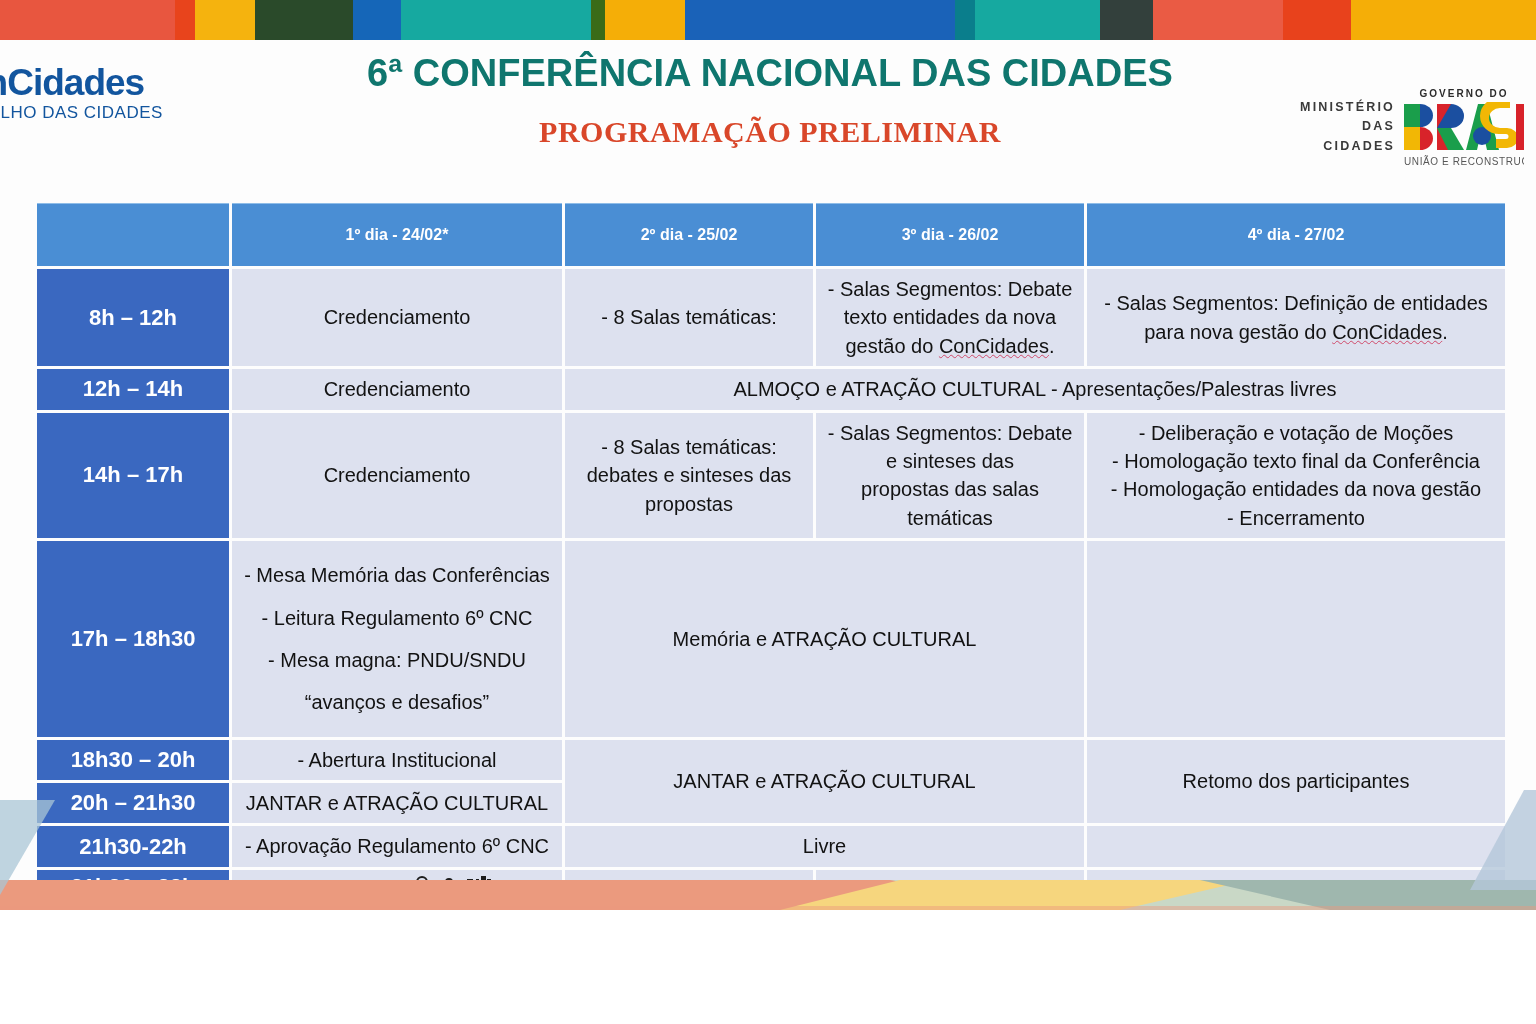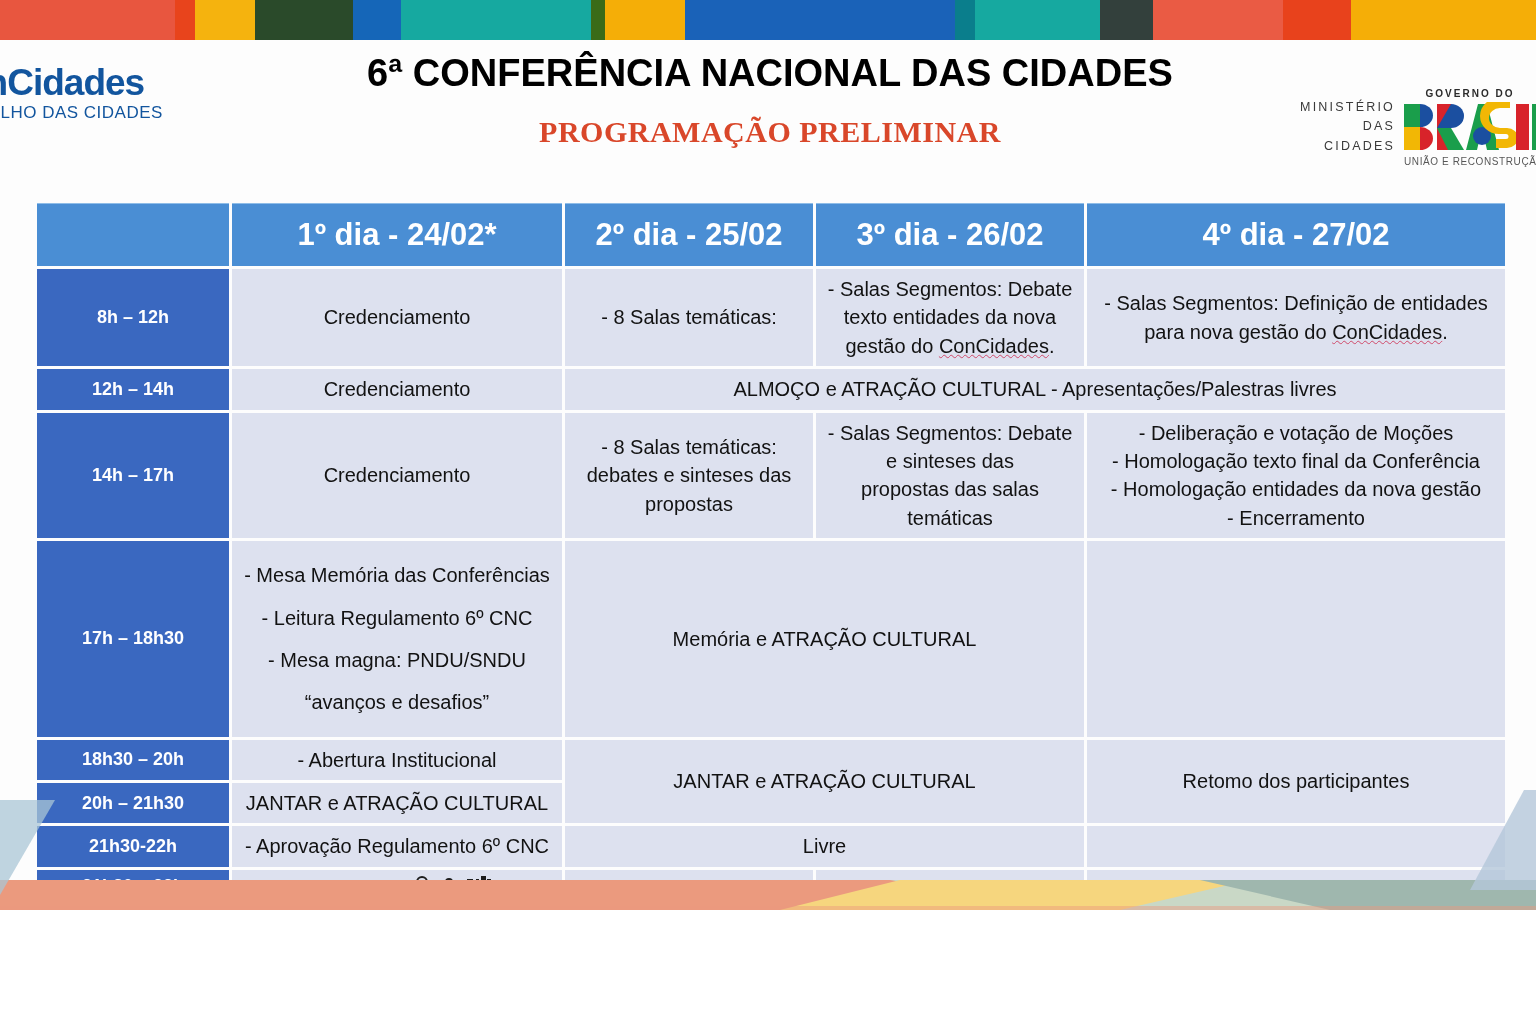--- a/index.html
+++ b/index.html
@@ -42,40 +42,40 @@
   #logo-concidades .lg-sub{
     font-size:17px;color:#12559e;letter-spacing:0.5px;margin-top:2px;
     white-space:nowrap;font-family:"Liberation Sans", sans-serif;
   }
 
   
   #titles{
     position:absolute;left:280px;top:12px;width:980px;text-align:center;
   }
   .title-1{
-    font-size:38px;font-weight:bold;color:#000000;
+    font-size:38px;font-weight:bold;color:#0f766e;
     font-family:"Liberation Sans", sans-serif;line-height:1.12;white-space:nowrap;
   }
   .title-2{
     font-size:38px;font-weight:bold;color:#e8491d;
     font-family:"Liberation Sans", sans-serif;line-height:1.12;
   }
   .title-3{
     font-size:30px;font-weight:bold;color:#d9472a;margin-top:20px;
     font-family:"Liberation Serif", serif;letter-spacing:0.5px;
   }
 
   
   #ministry{
     position:absolute;left:1265px;top:58px;width:130px;text-align:right;
     font-size:12.5px;letter-spacing:2.2px;color:#3a3a3a;line-height:1.55;
-    font-family:"Liberation Sans", sans-serif;font-weight:400;
+    font-family:"Liberation Sans", sans-serif;font-weight:700;
   }
   #govbrasil{
-    position:absolute;left:1404px;top:48px;width:132px;height:90px;overflow:hidden;
+    position:absolute;left:1404px;top:48px;width:120px;height:90px;overflow:hidden;
   }
   #govbrasil .gov-top{
     font-size:10px;letter-spacing:2px;color:#2b2b2b;font-weight:bold;
     text-align:center;white-space:nowrap;
   }
   #govbrasil .gov-mark{
     position:relative;width:132px;height:52px;margin-top:3px;overflow:hidden;
   }
   #govbrasil .gov-foot{
     font-size:10px;letter-spacing:0.6px;color:#3a3a3a;text-align:center;
@@ -89,29 +89,29 @@
   table{border-collapse:separate;border-spacing:3px;width:1468px;table-layout:fixed;}
   th,td{padding:0;vertical-align:middle;}
   .colA{width:192px;}
   .colB{width:330px;}
   .colC{width:248px;}
   .colD{width:268px;}
   .colE{width:418px;}
 
   th.hd{
     background:#4a8ed4;color:#ffffff;height:62px;
-    font-size:31px;font-weight:bold;text-align:center;
+    font-size:16px;font-weight:bold;text-align:center;
     font-family:"Liberation Sans", sans-serif;
     border-top:1px solid #8fbde8;
   }
   th.hd.blank{background:#4a8ed4;}
 
   td.tm{
     background:#3a68c0;color:#ffffff;
-    font-size:18px;font-weight:bold;text-align:center;
+    font-size:22px;font-weight:bold;text-align:center;
     font-family:"Liberation Sans", sans-serif;
   }
   td.cell{
     background:#dde1ef;color:#121212;
     font-size:20px;text-align:center;line-height:1.42;
     font-family:"Liberation Sans", sans-serif;
     padding:6px 10px;
   }
   td.cell.empty{padding:0;}
   td.cell .ln{display:block;}

